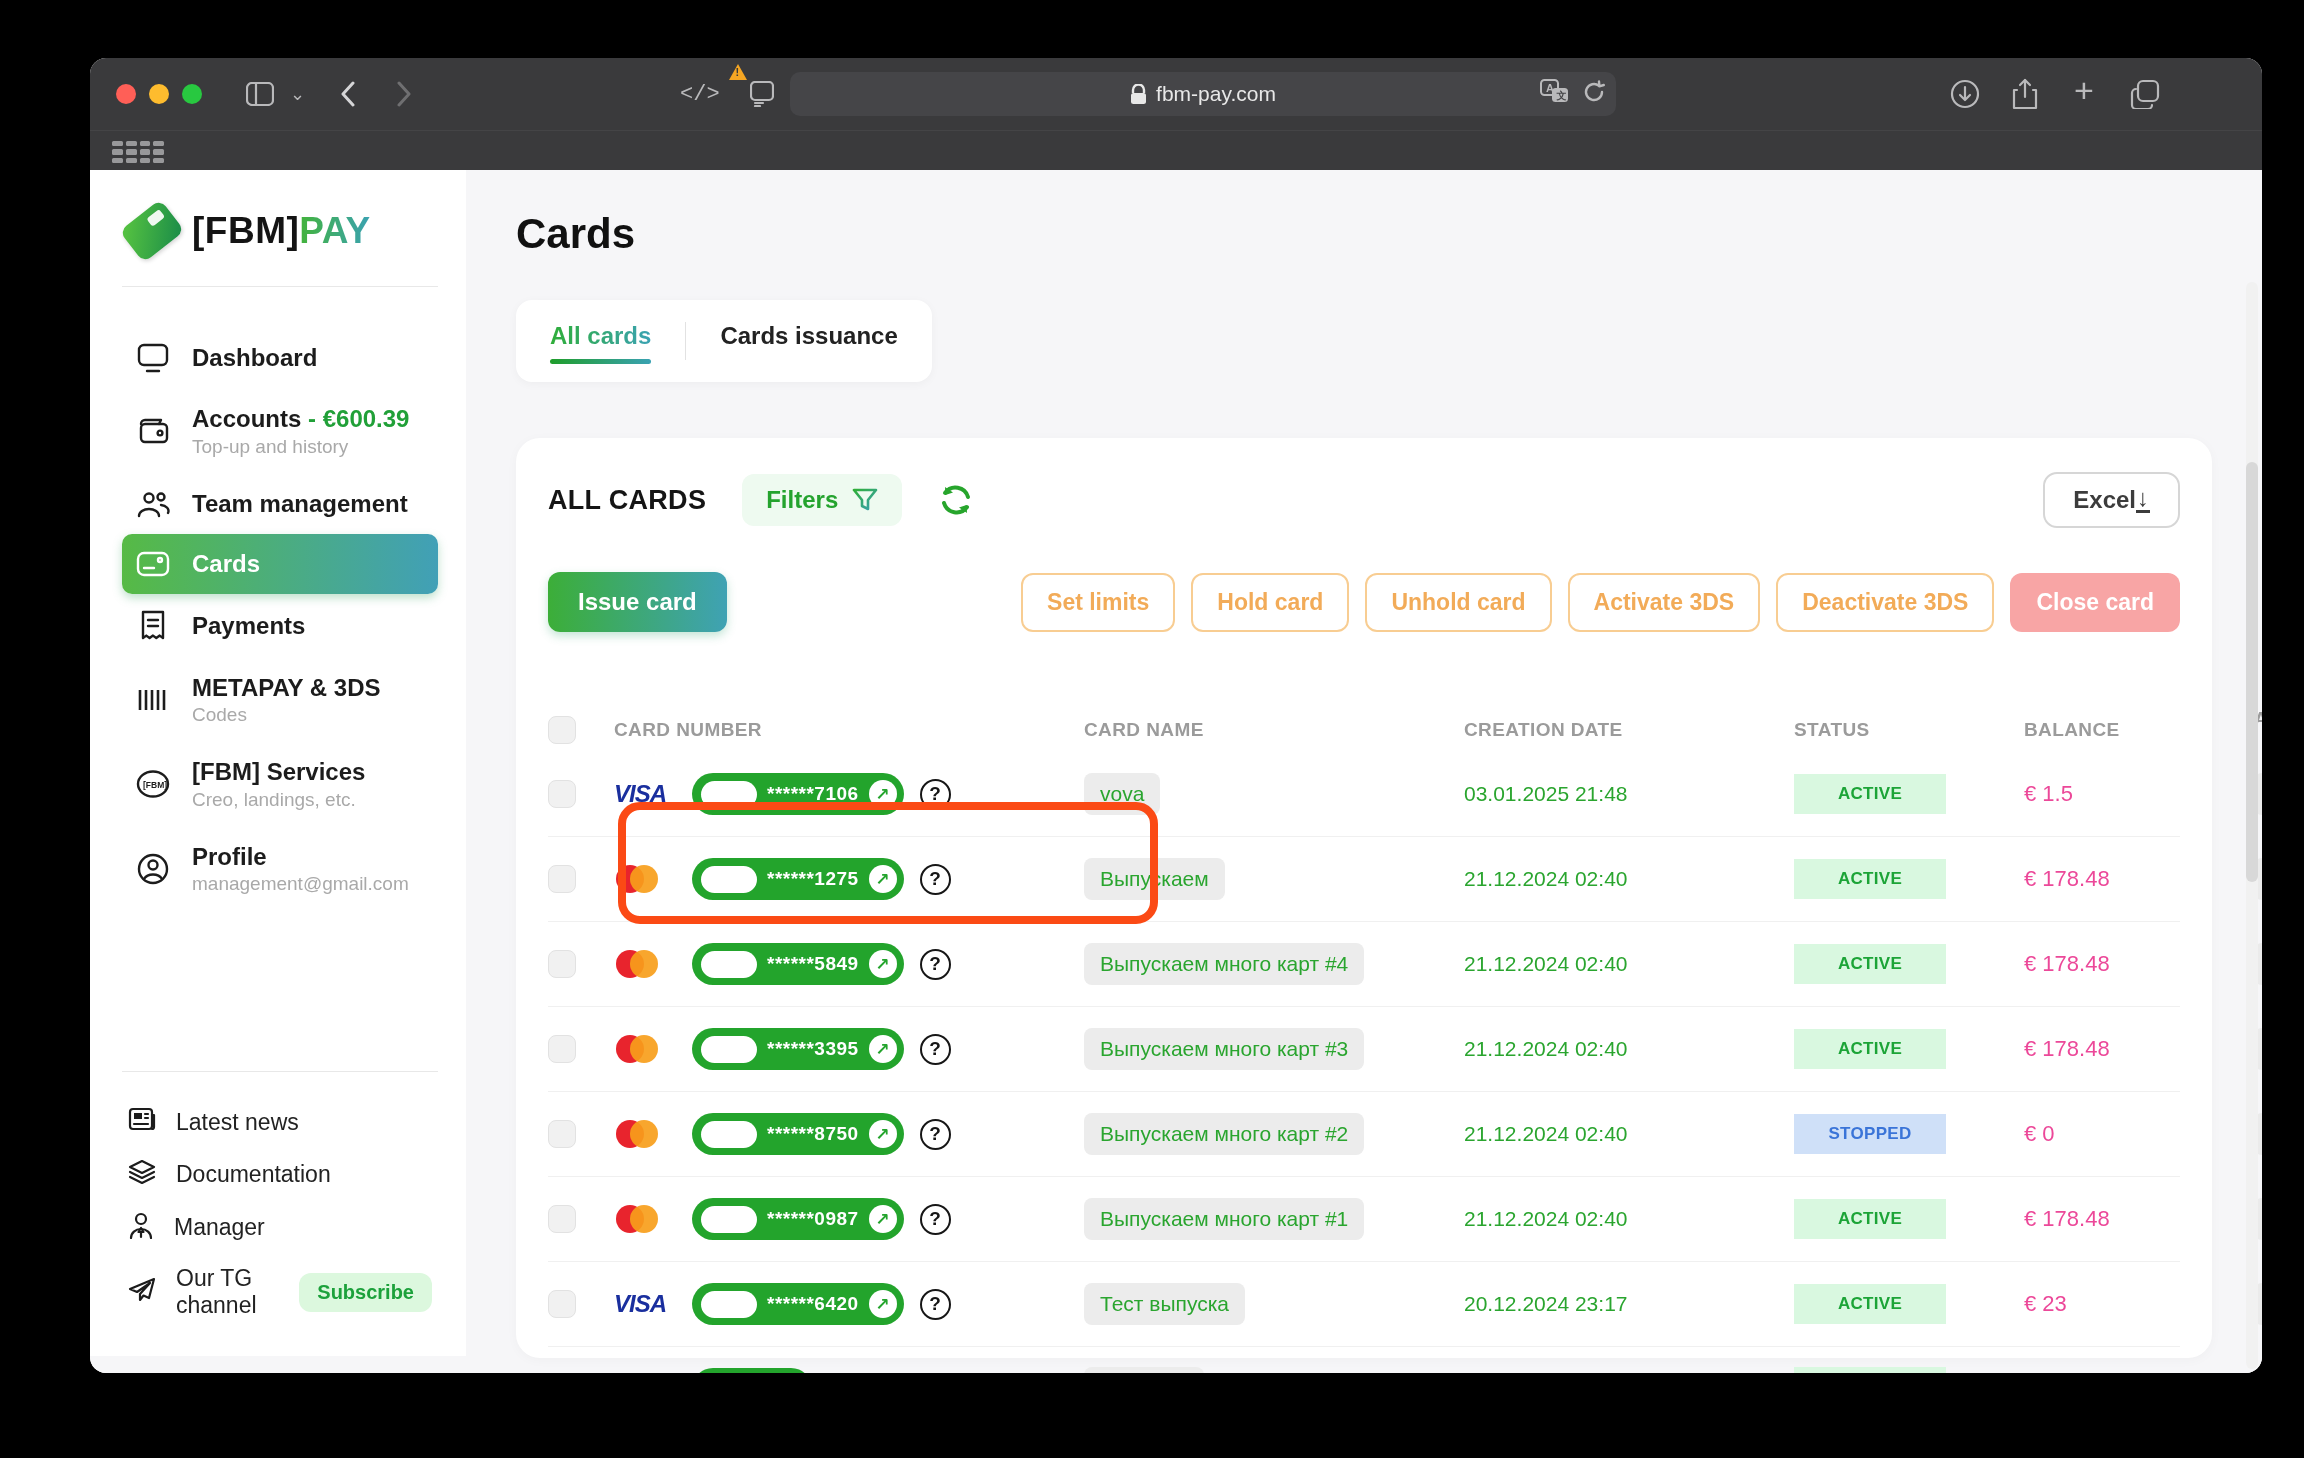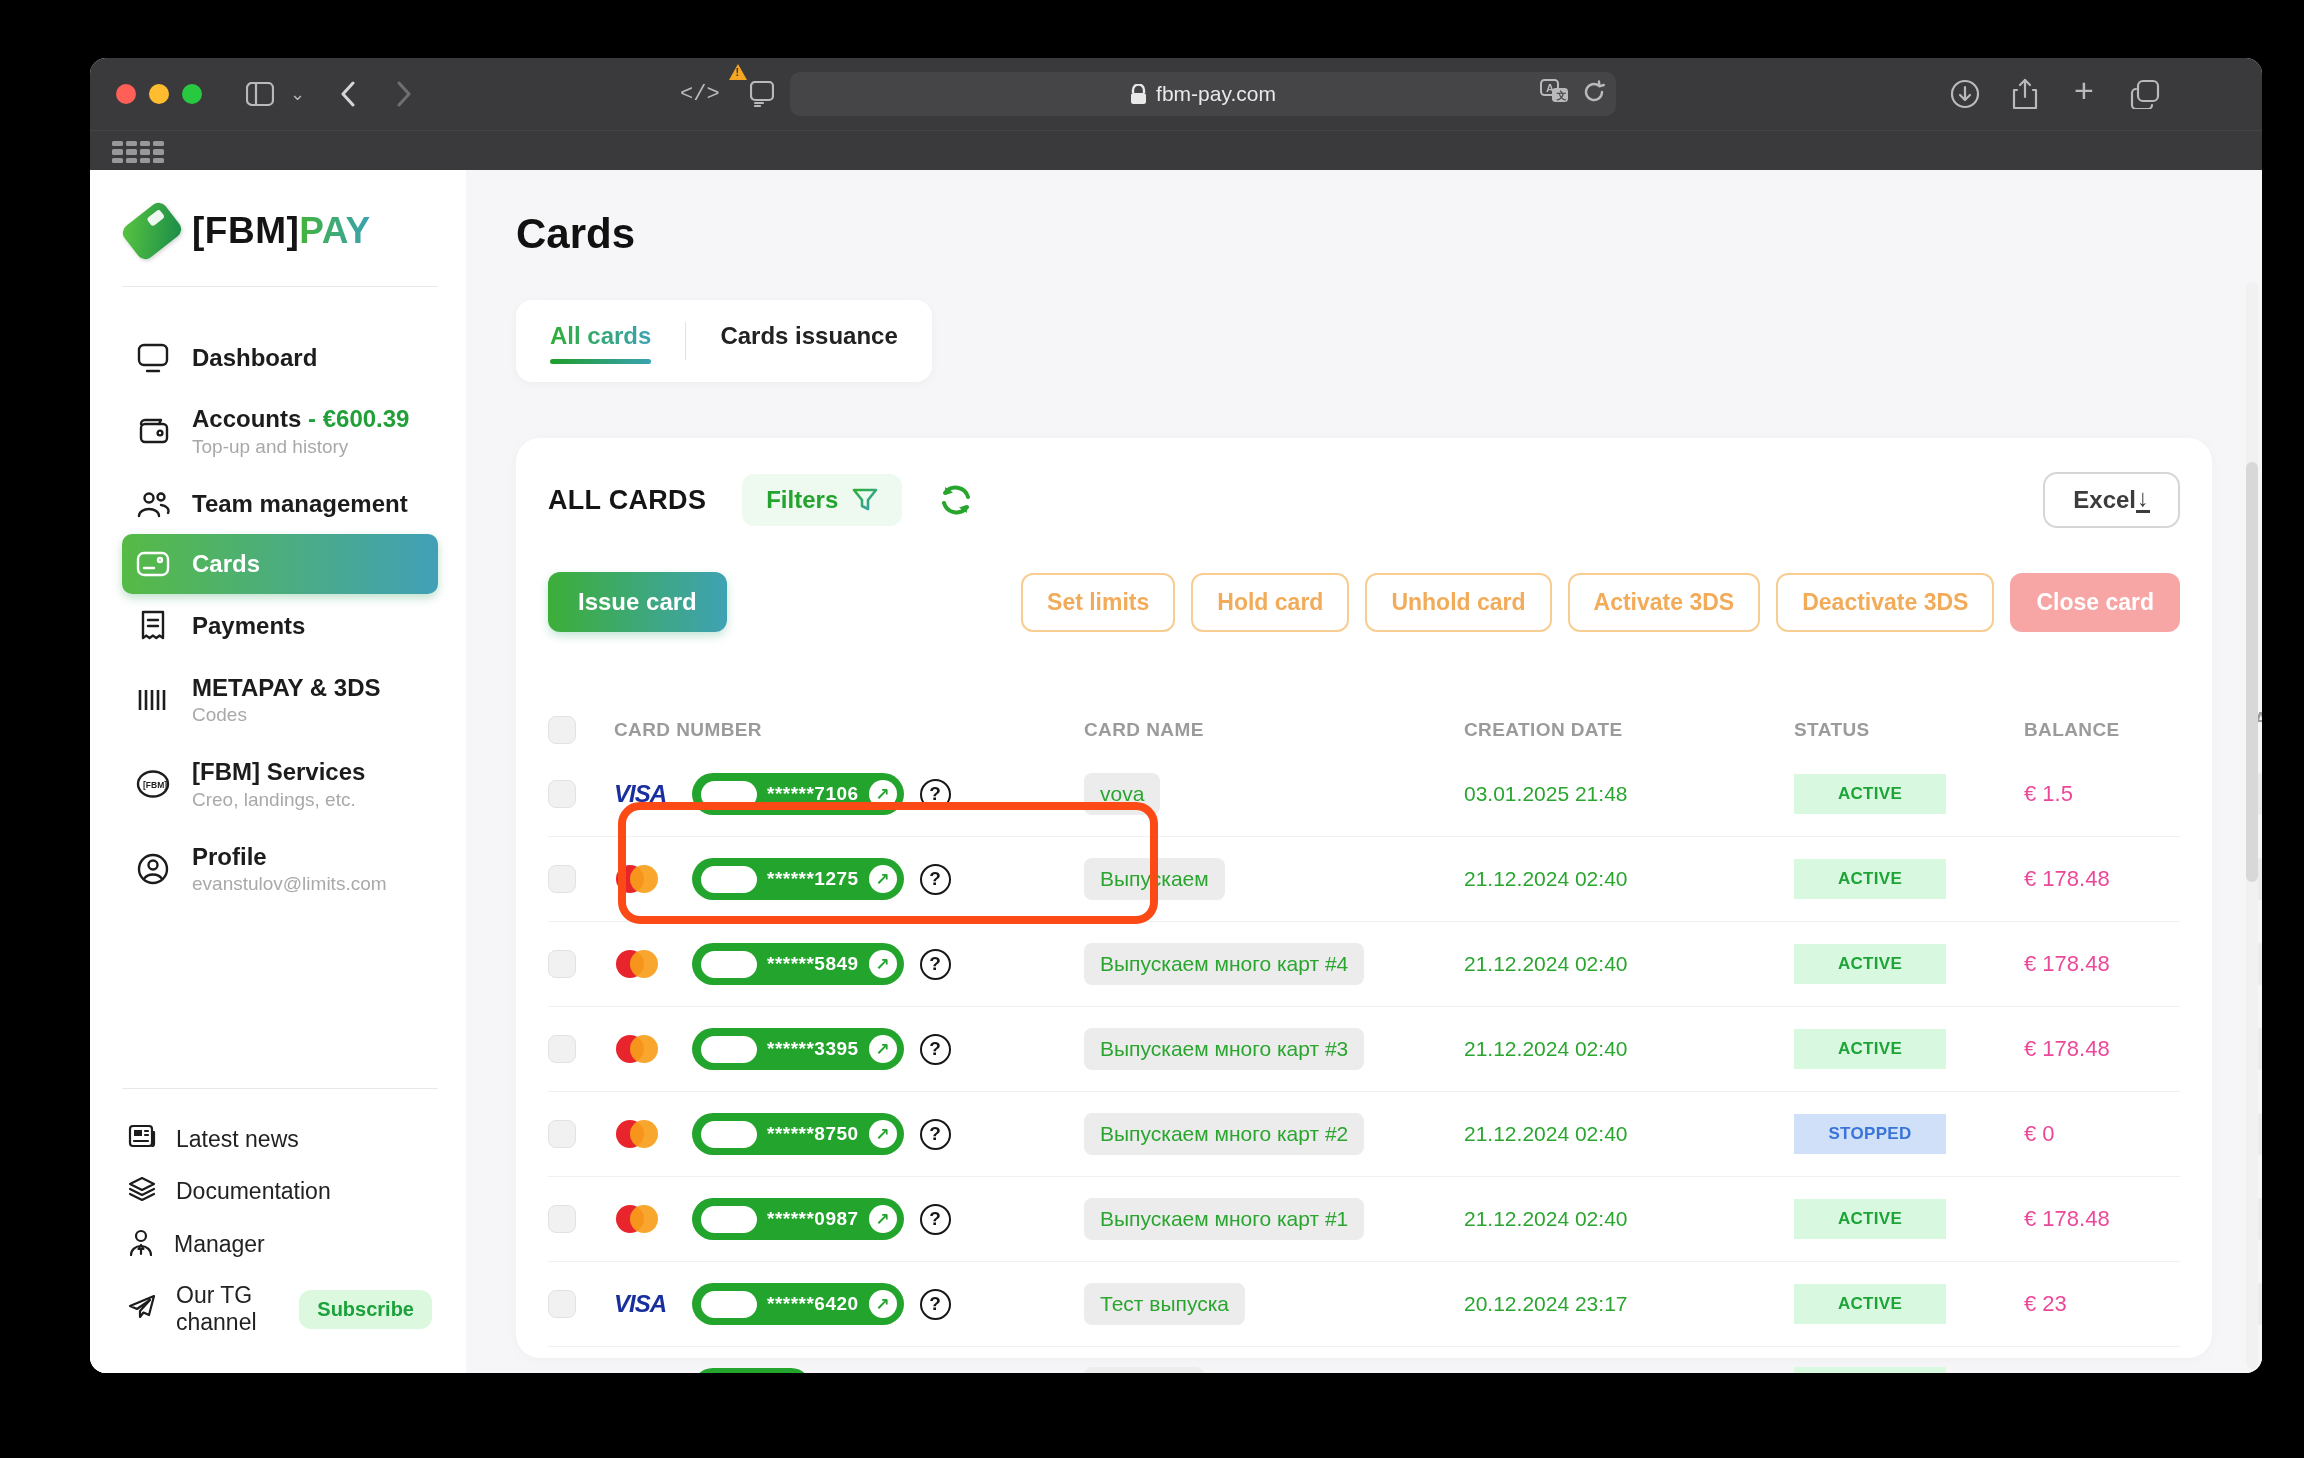--- a/index.html
+++ b/index.html
@@ -26,21 +26,21 @@
   .url-right { position:absolute; right:10px; top:6px; display:flex; gap:12px; align-items:center; height:32px; }
   .warn-tri { position:absolute; left:639px; top:6px; width:0; height:0; border-left:9px solid transparent;
               border-right:9px solid transparent; border-bottom:16px solid #f5a623; }
   .warn-tri:after { content:"!"; position:absolute; left:-2.5px; top:2px; font-size:11px; font-weight:bold; color:#3a3a3c; }
   .dots-grid { position:absolute; left:22px; top:10px; width:52px; height:22px;
                display:grid; grid-template-columns:repeat(4,1fr); grid-template-rows:repeat(3,1fr); gap:3px; }
   .dots-grid i { background:#98989a; border-radius:1.5px; }
 
   
   .app { position:absolute; left:0; top:112px; right:0; bottom:0; background:#f6f6f8; }
-  .sidebar { position:absolute; left:0; top:0; bottom:0; width:376px; background:#fff; padding:40px 28px 30px 32px; }
+  .sidebar { position:absolute; left:0; top:0; bottom:17px; width:376px; background:#fff; padding:40px 28px 30px 32px; }
   .logo { display:flex; align-items:center; gap:14px; margin-left:4px; }
   .logo-card { width:52px; height:40px; border-radius:9px; background:linear-gradient(135deg,#53c041 10%,#1f9048 90%);
                transform:rotate(-38deg); position:relative; box-shadow:0 2px 4px rgba(0,0,0,.18); }
   .logo-card:after { content:""; position:absolute; right:7px; top:7px; width:16px; height:10px; background:#fff; border-radius:3px; opacity:.92; }
   .logo-text { font-size:37px; font-weight:800; letter-spacing:.5px; color:#141414; }
   .logo-text .pay { background:linear-gradient(90deg,#43b33a,#3aa2b3); -webkit-background-clip:text; background-clip:text; color:transparent; }
   .side-div { height:1px; background:#e8e8e8; margin:34px 0 40px 0; }
   .nav-item { display:flex; align-items:center; gap:22px; padding:16px 14px; border-radius:10px; cursor:default; }
   .nav-item .nicon { width:34px; display:flex; justify-content:center; flex:none; }
   .nav-label { font-size:24px; font-weight:700; color:#1c1c1c; line-height:1.15; }
@@ -337,21 +337,21 @@
         <div class="nav-item">
           <span class="nicon">
             <svg width="32" height="32" viewBox="0 0 32 32" class="nav-svg">
                 <circle cx="16" cy="16" r="14"></circle>
                 <circle cx="16" cy="12" r="4.5"></circle>
                 <path d="M7 26 a10 8 0 0 1 18 0"></path>
               </svg>
           </span>
           <span>
             <span class="nav-label">Profile</span>
-            <div class="nav-sub">evanstulov@limits.com</div>
+            <div class="nav-sub">management@gmail.com</div>
           </span>
         </div>
 
         <div class="side-footer">
           <div class="side-div"></div>
           <div class="foot-item">
             <span>
               <svg width="28" height="26" viewBox="0 0 28 26" class="nav-svg" style="stroke-width:2.2;">
                   <rect x="2" y="2" width="22" height="20" rx="3"></rect>
                   <path d="M24 8 h2 v12 a2 2 0 0 1 -2 2"></path>

